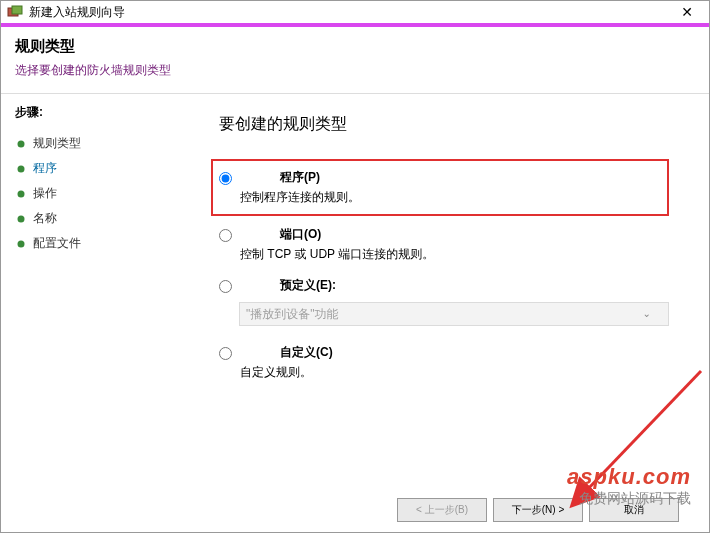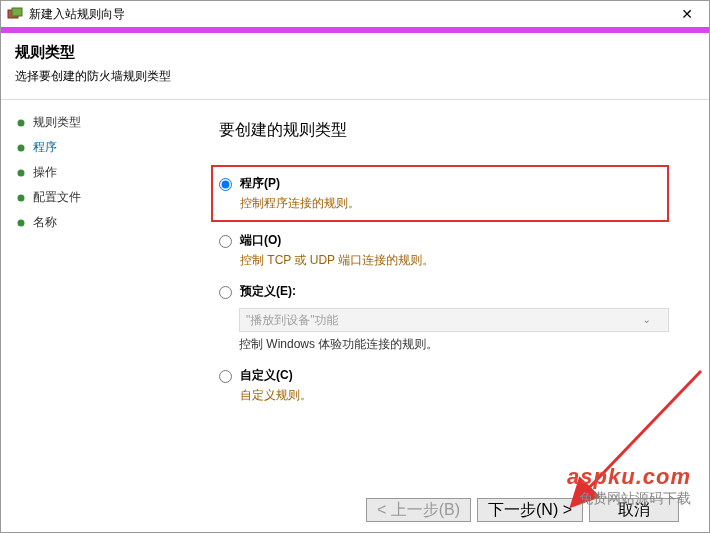--- a/index.html
+++ b/index.html
@@ -1,45 +1,45 @@
 <!DOCTYPE html>
 <html><head>
 <meta charset="utf-8">
 <style>
 * { margin: 0; padding: 0; box-sizing: border-box; font-family: "Microsoft YaHei", "SimSun", sans-serif; }
 body { width: 710px; height: 533px; background: #fff; border: 1px solid #999; position: relative; overflow: hidden; }
-.titlebar { height: 32px; display: flex; align-items: center; padding: 0 2px 0 6px; border-bottom: 6px solid #d946ef; }
+.titlebar { height: 26px; display: flex; align-items: center; padding: 0 2px 0 6px; border-bottom: 4px solid #d946ef; }
 .titlebar .icon { width: 16px; height: 16px; margin-right: 6px; }
 .titlebar .title { flex: 1; font-size: 12px; }
 .titlebar .close { width: 40px; height: 24px; display: flex; align-items: center; justify-content: center; font-size: 14px; cursor: pointer; }
 .header { padding: 10px 14px 14px; border-bottom: 1px solid #ddd; background: #fff; }
 .header h1 { font-size: 15px; font-weight: bold; margin-bottom: 6px; }
-.header .sub { font-size: 12px; color: #000000; }
+.header .sub { font-size: 12px; color: #701a75; }
 .body { display: flex; height: calc(100% - 26px - 62px - 44px); }
 .sidebar { width: 195px; padding: 10px 0 0 14px; }
 .sidebar .steps-label { font-size: 12px; font-weight: bold; margin-bottom: 10px; }
 .step { display: flex; align-items: center; font-size: 12px; padding: 4px 0; cursor: pointer; }
 .step .bullet { width: 12px; height: 12px; margin-right: 6px; display: inline-flex; align-items: center; justify-content: center; }
 .step .bullet svg { display: block; }
 .step.current { color: #0369a1; }
 .step.done { color: #333; }
 .content { flex: 1; padding: 20px 40px 0 30px; }
 .content .q { font-size: 16px; margin-bottom: 24px; }
 .opt { display: flex; align-items: flex-start; margin-bottom: 14px; }
 .opt input[type=radio] { margin: 3px 8px 0 0; }
 .opt .txt { font-size: 12px; }
-.opt .txt .lbl { font-weight: bold; }
-.opt .txt .desc { margin-top: 3px; color: #a16207; }
+.opt .txt .lbl { font-weight: bold; margin-left: 40px; }
+.opt .txt .desc { margin-top: 3px; color: #000000; }
 .opt.highlighted { border: 2px solid #e03030; padding: 8px 100px 8px 6px; margin-left: -8px; margin-bottom: 10px; }
 .predef-select { width: 430px; height: 24px; border: 1px solid #ccc; background: #eee; color: #777; font-size: 12px; padding: 0 6px; margin: 6px 0 4px 20px; appearance: none; position: relative; }
 .predef-wrap { position: relative; }
 .predef-wrap .chev { position: absolute; right: 18px; top: 12px; font-size: 10px; color: #888; pointer-events: none; }
 .predef-desc { font-size: 12px; margin-left: 20px; color: #333; }
 .footer { position: absolute; bottom: 0; left: 0; right: 0; height: 44px; display: flex; justify-content: flex-end; align-items: center; padding: 0 30px; gap: 6px; }
-.footer button { height: 24px; min-width: 90px; font-size: 16px; border: 1px solid #999; background: #e9e9e9; padding: 0 10px; cursor: pointer; }
+.footer button { height: 24px; min-width: 90px; font-size: 10px; border: 1px solid #999; background: #e9e9e9; padding: 0 10px; cursor: pointer; }
 .footer button:disabled { color: #999; cursor: default; }
 .arrow { position: absolute; pointer-events: none; }
 .watermark { position: absolute; right: 18px; bottom: 24px; font-size: 22px; font-weight: bold; font-style: italic; color: #d43; font-family: Georgia, serif; pointer-events: none; letter-spacing: 1px; }
 .watermark .sub2 { font-size: 14px; color: #888; display: block; font-style: normal; font-weight: normal; text-align: right; letter-spacing: 0; }
 </style>
 </head>
 <body>
 
 <div class="titlebar">
   <span class="icon">
@@ -52,20 +52,21 @@
   <span class="close">✕</span>
 </div>
 
 <div class="header">
   <h1>规则类型</h1>
   <div class="sub">选择要创建的防火墙规则类型</div>
 </div>
 
 <div class="body">
   <div class="sidebar">
+    <div class="steps-label">步骤:</div>
     <div class="step done">
       <span class="bullet">
           <svg width="10" height="10">
             <circle cx="5" cy="5" r="3.5" fill="#3a8a3a"></circle>
           </svg>
         </span>
       <span>规则类型</span>
     </div>
     <div class="step current">
       <span class="bullet">
@@ -82,29 +83,29 @@
           </svg>
         </span>
       <span>操作</span>
     </div>
     <div class="step done">
       <span class="bullet">
           <svg width="10" height="10">
             <circle cx="5" cy="5" r="3.5" fill="#3a8a3a"></circle>
           </svg>
         </span>
-      <span>配置文件</span>
+      <span>名称</span>
     </div>
     <div class="step done">
       <span class="bullet">
           <svg width="10" height="10">
             <circle cx="5" cy="5" r="3.5" fill="#3a8a3a"></circle>
           </svg>
         </span>
-      <span>名称</span>
+      <span>配置文件</span>
     </div>
   </div>
 
   <div class="content">
     <div class="q">要创建的规则类型</div>
 
     <div class="opt highlighted">
       <input type="radio" name="ruletype" checked="" style="">
       <div class="txt">
         <div class="lbl">程序(P)</div>
@@ -125,21 +126,20 @@
       <div class="txt">
         <div class="lbl">预定义(E):</div>
       </div>
     </div>
     <div class="predef-wrap">
       <select class="predef-select" disabled="">
         <option>"播放到设备"功能</option>
       </select>
       <span class="chev">⌄</span>
     </div>
-    <div class="predef-desc">控制 Windows 体验功能连接的规则。</div>
 
     <div class="opt" style="margin-top:14px">
       <input type="radio" name="ruletype" style="">
       <div class="txt">
         <div class="lbl">自定义(C)</div>
         <div class="desc">自定义规则。</div>
       </div>
     </div>
   </div>
 </div>

